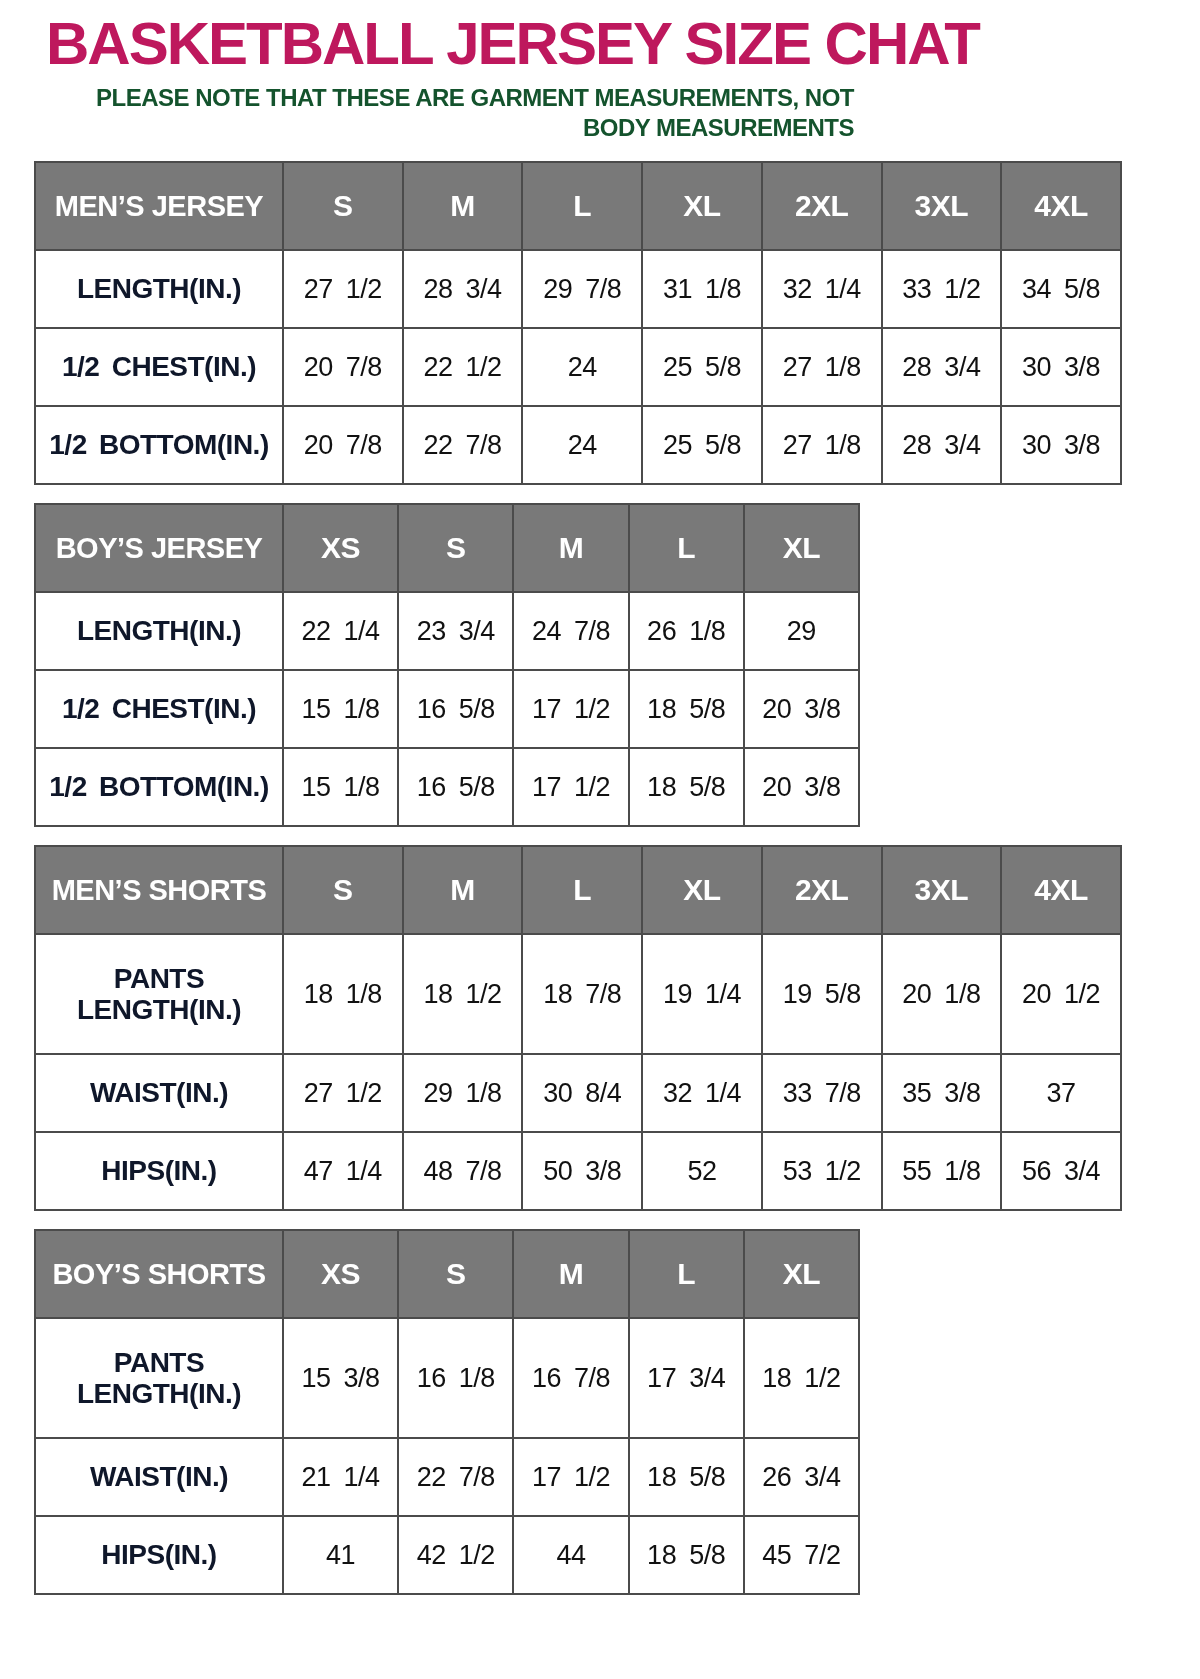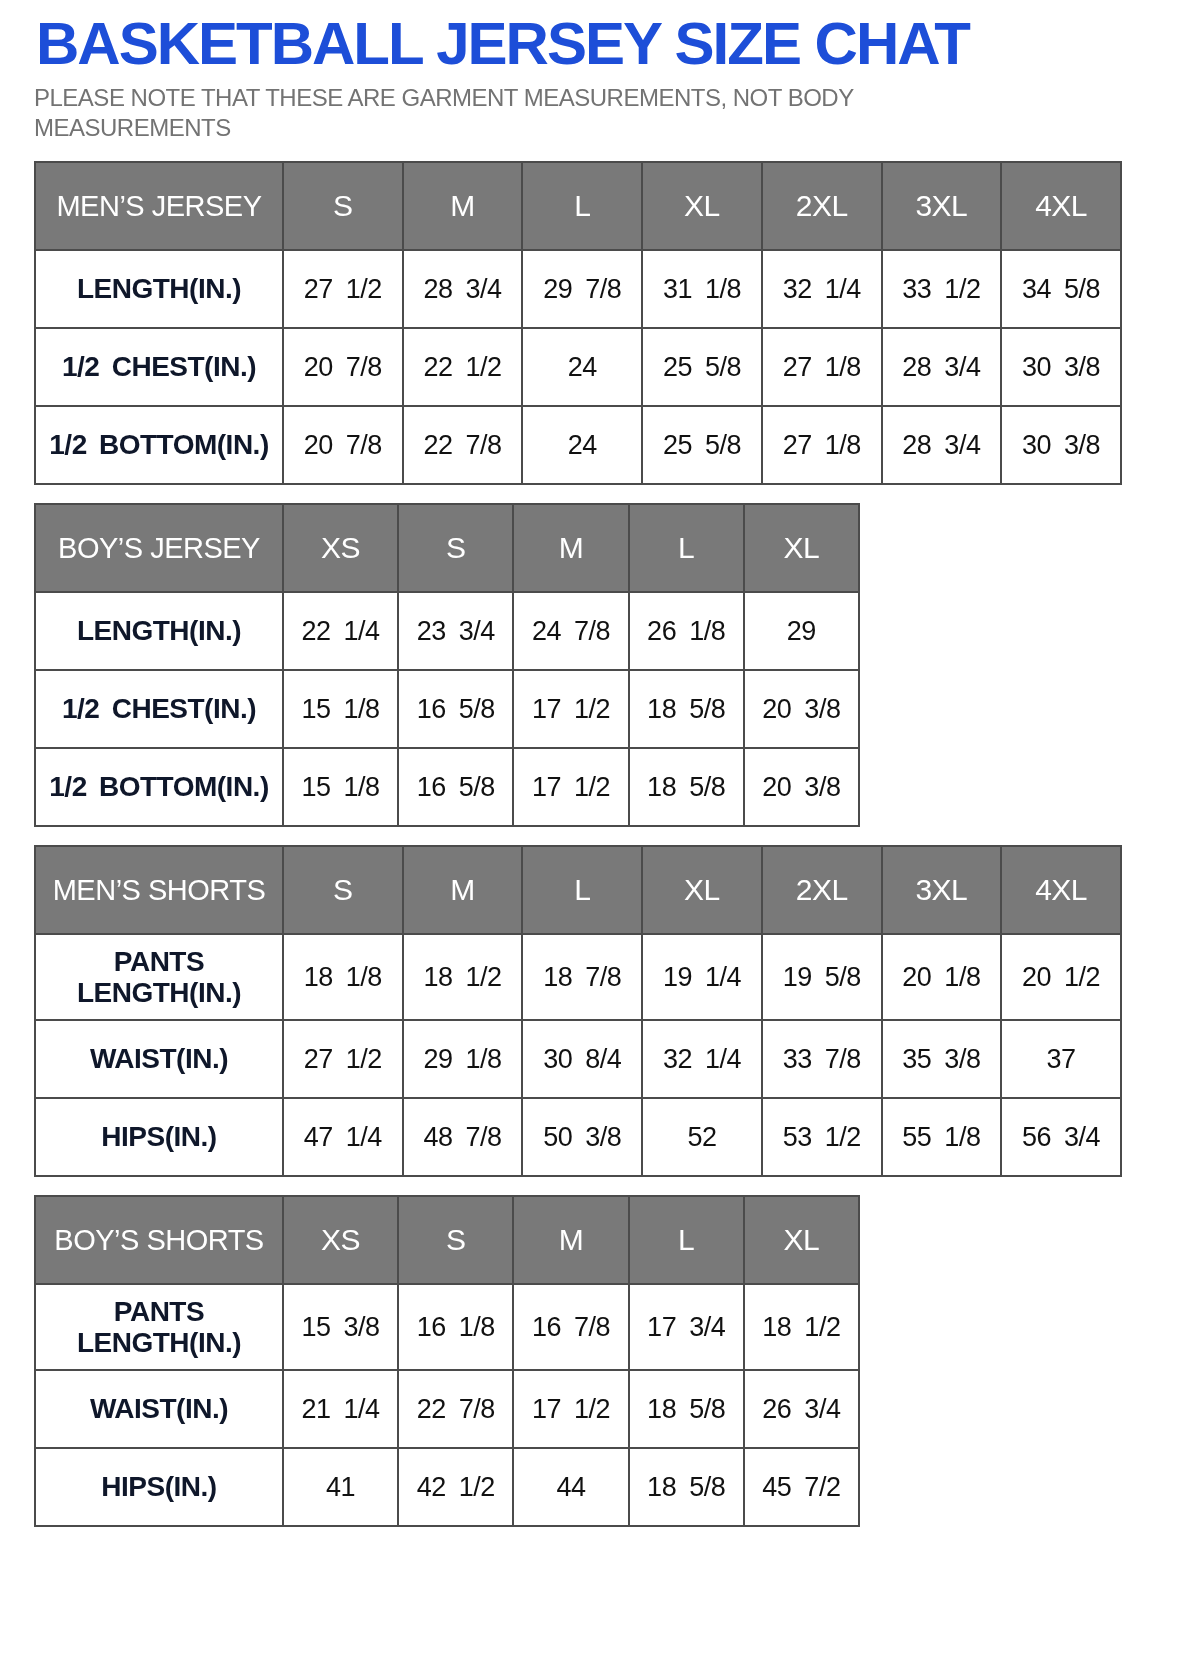--- a/index.html
+++ b/index.html
@@ -12,52 +12,53 @@
     width: 1200px;
     min-height: 1679px;
     padding: 12px 36px 10px 34px;
     background: #ffffff;
     overflow: hidden;
   }
   .page-title {
     font-size: 60px;
     font-weight: 700;
     letter-spacing: -2px;
-    color: #1d4ed8;
+    color: #be185d;
     line-height: 1.05;
-    margin-left: 2px;
+    margin-left: 12px;
     white-space: nowrap;
   }
   .note {
     margin-top: 8px;
     width: 820px;
     font-size: 24px;
-    font-weight: 400;
-    letter-spacing: -0.5px;
-    color: #737373;
+    font-weight: 700;
+    letter-spacing: -0.5px;
+    color: #14532d;
     line-height: 1.25;
+    text-align: right;
   }
   .tables-host { margin-top: 18px; }
   table.size-table {
     border-collapse: collapse;
     table-layout: fixed;
     margin-bottom: 18px;
   }
   table.size-table.full   { width: 1088px; }
   table.size-table.narrow { width: 826px; border-radius: 25px; }
   table.size-table th, table.size-table td {
     border: 2px solid #4b4b4b;
     text-align: center;
     vertical-align: middle;
     overflow: hidden;
   }
   table.size-table th {
     background: #797979;
     color: #ffffff;
-    font-weight: 400;
+    font-weight: 700;
     font-size: 30px;
     letter-spacing: -0.5px;
     height: 88px;
   }
   table.size-table th.table-title-cell { font-size: 29px; }
   table.size-table td { height: 78px; background: #ffffff; }
   td.row-label {
     font-weight: 700;
     font-size: 28px;
     letter-spacing: -0.5px;
@@ -66,21 +67,21 @@
     line-height: 1.12;
     word-spacing: 5px;
   }
   td.value-cell {
     font-size: 27px;
     color: #111111;
     letter-spacing: -0.5px;
     word-spacing: 6px;
   }
   col.label-col { width: 248px; }
-  tr.tall-row td { height: 86px; }
+  tr.tall-row td { height: 120px; }
   .footer {
     margin-top: 76px;
     font-size: 23.5px;
     font-weight: 700;
     letter-spacing: -0.5px;
     color: #d92027;
     white-space: nowrap;
     margin-left: -4px;
   }
 </style>

